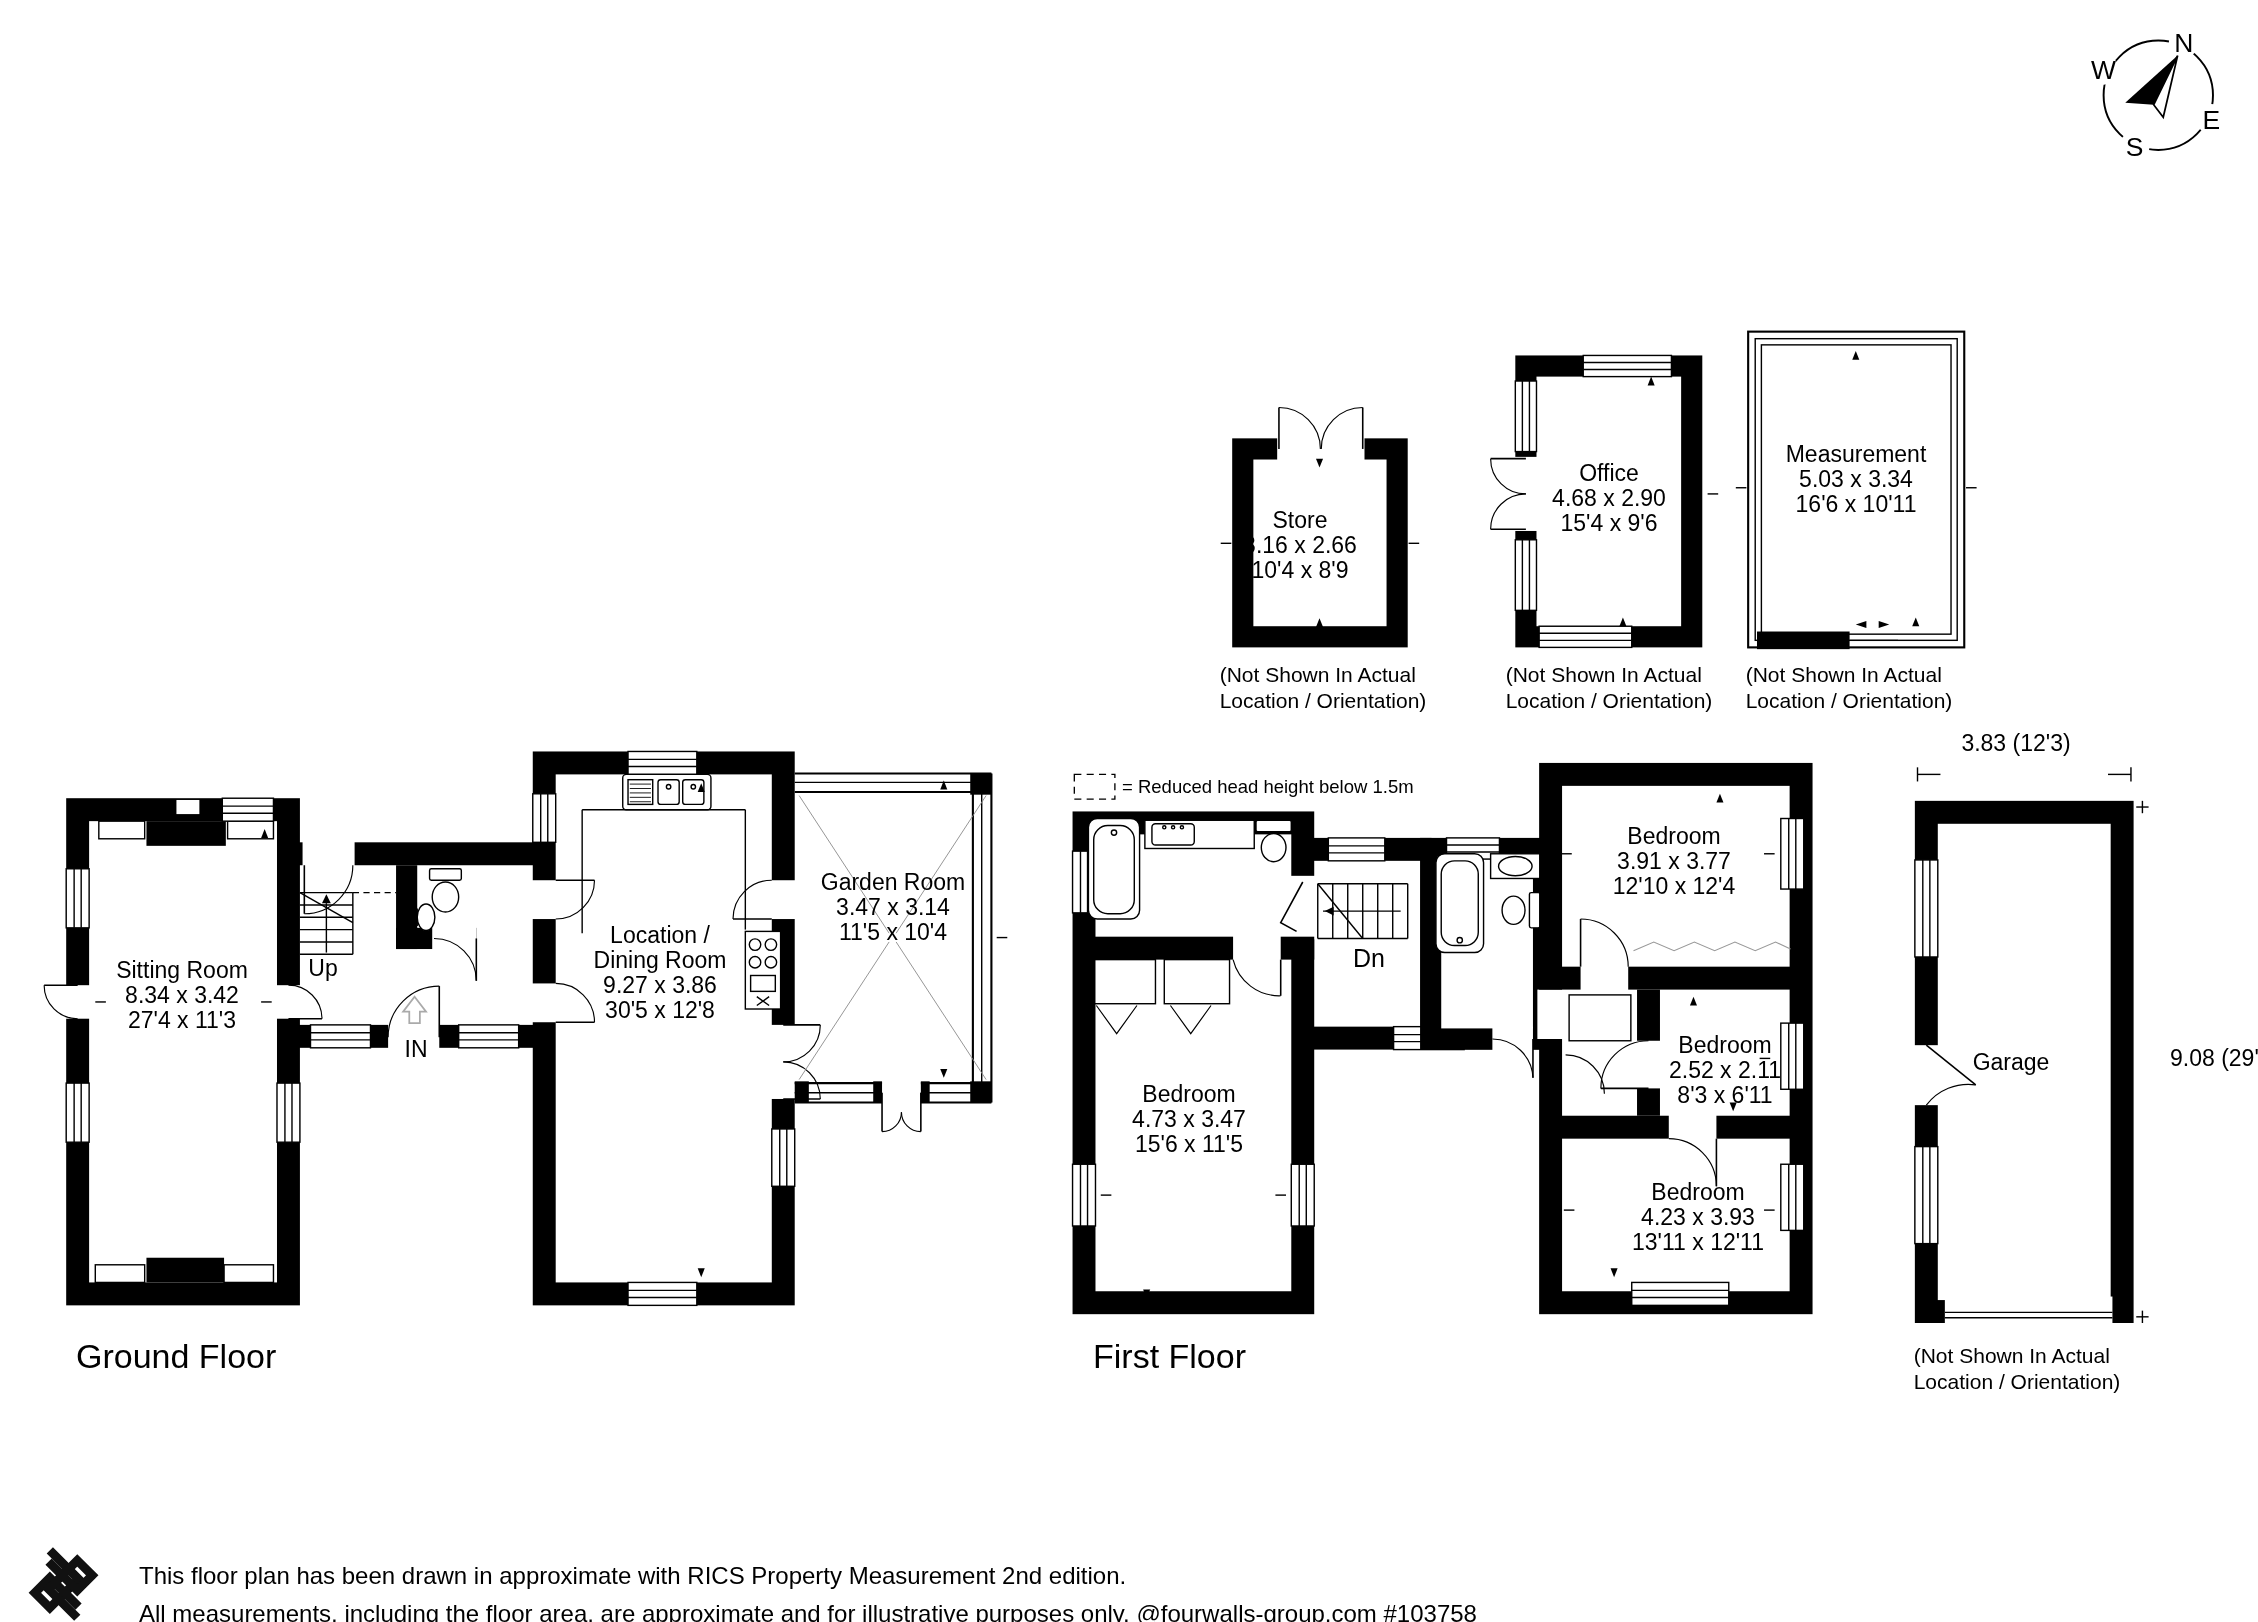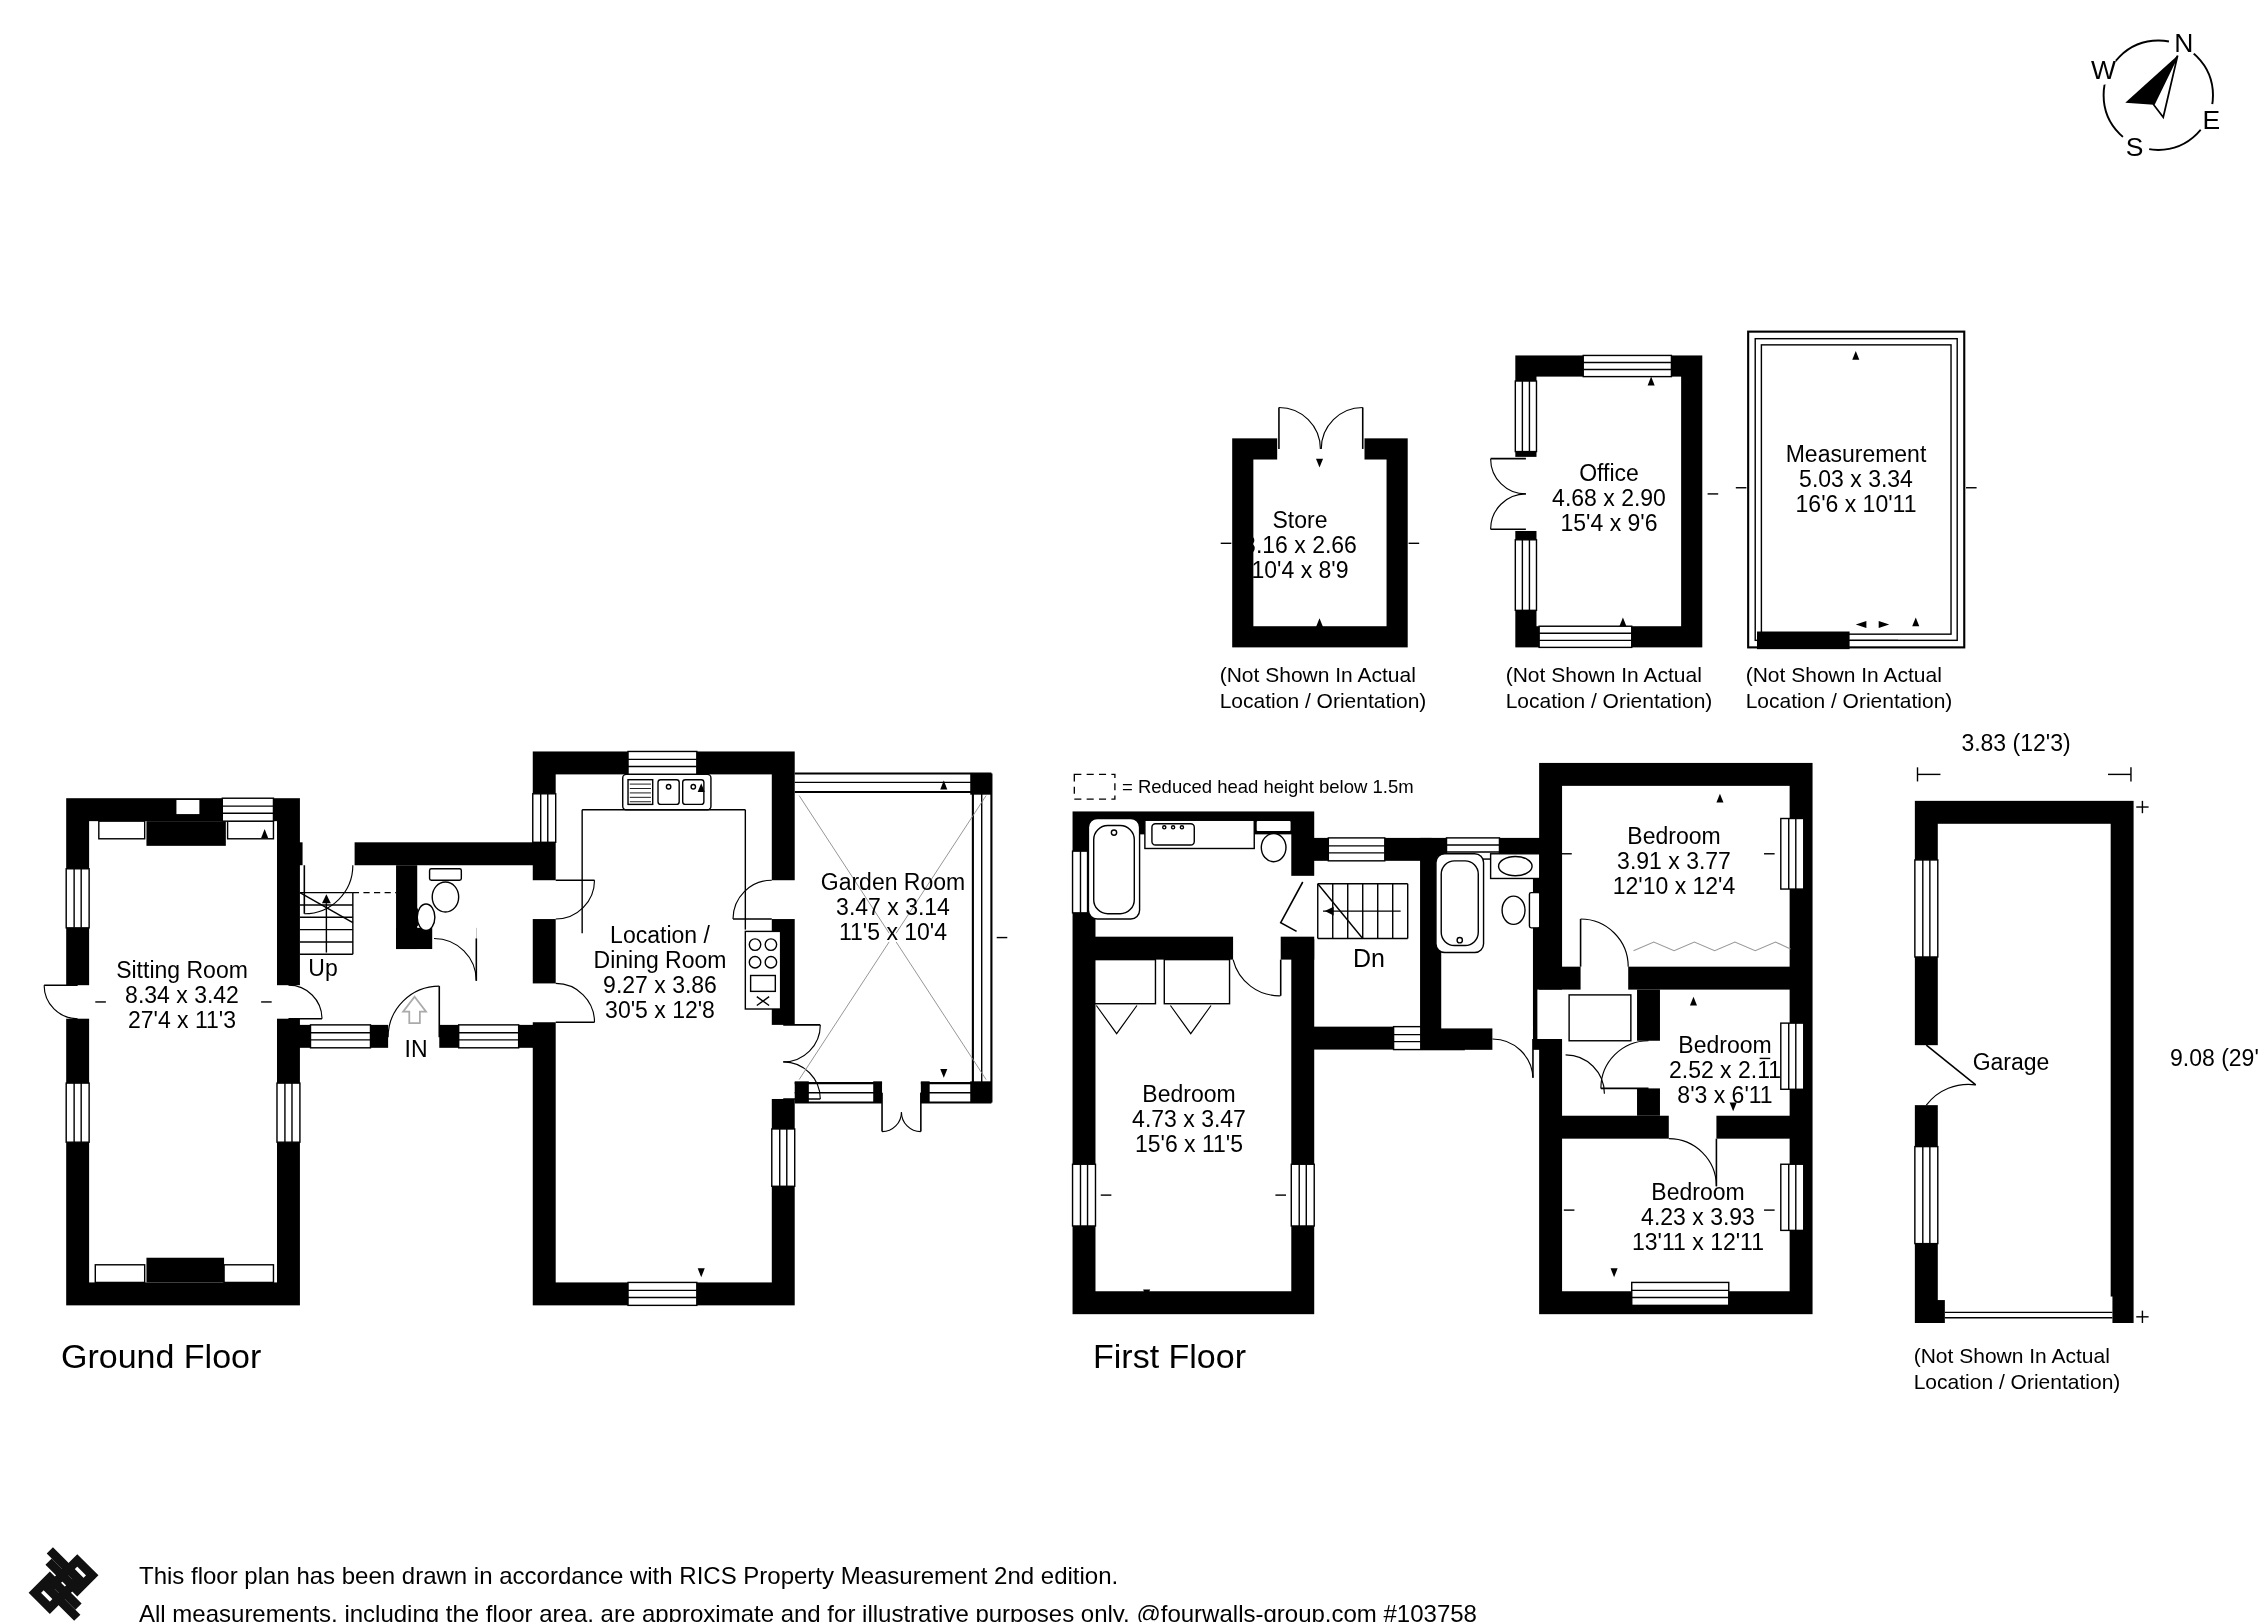--- a/index.html
+++ b/index.html
@@ -609,20 +609,20 @@
 </div>
 
 <div class="dim" style="left:2016px;top:730px;transform:translateX(-50%);">3.83 (12'3)</div>
 <div class="dim" style="left:2170px;top:1045px;">9.08 (29'9)</div>
 <div class="lbl small" style="left:2011px;top:1050px;">Garage</div>
 <div class="note" style="left:2017px;top:1343px;">
   <span>(Not Shown In Actual</span>
   <span>Location / Orientation)</span>
 </div>
 
-<div class="floorlbl" style="left:61px;top:1337px;">Ground Floor</div>
+<div class="floorlbl" style="left:76px;top:1337px;">Ground Floor</div>
 <div class="floorlbl" style="left:1082px;top:1337px;margin-left:11px;">First Floor</div>
 
-<div class="ftr" style="left:139px;top:1562px;">This floor plan has been drawn in accordance with RICS Property Measurement 2nd edition.</div>
+<div class="ftr" style="left:139px;top:1562px;">This floor plan has been drawn in approximate with RICS Property Measurement 2nd edition.</div>
 <div class="ftr" style="left:139px;top:1600px;">All measurements, including the floor area, are approximate and for illustrative purposes only. @fourwalls-group.com #103758</div>
 
 </div>
 
 
 </body></html>

